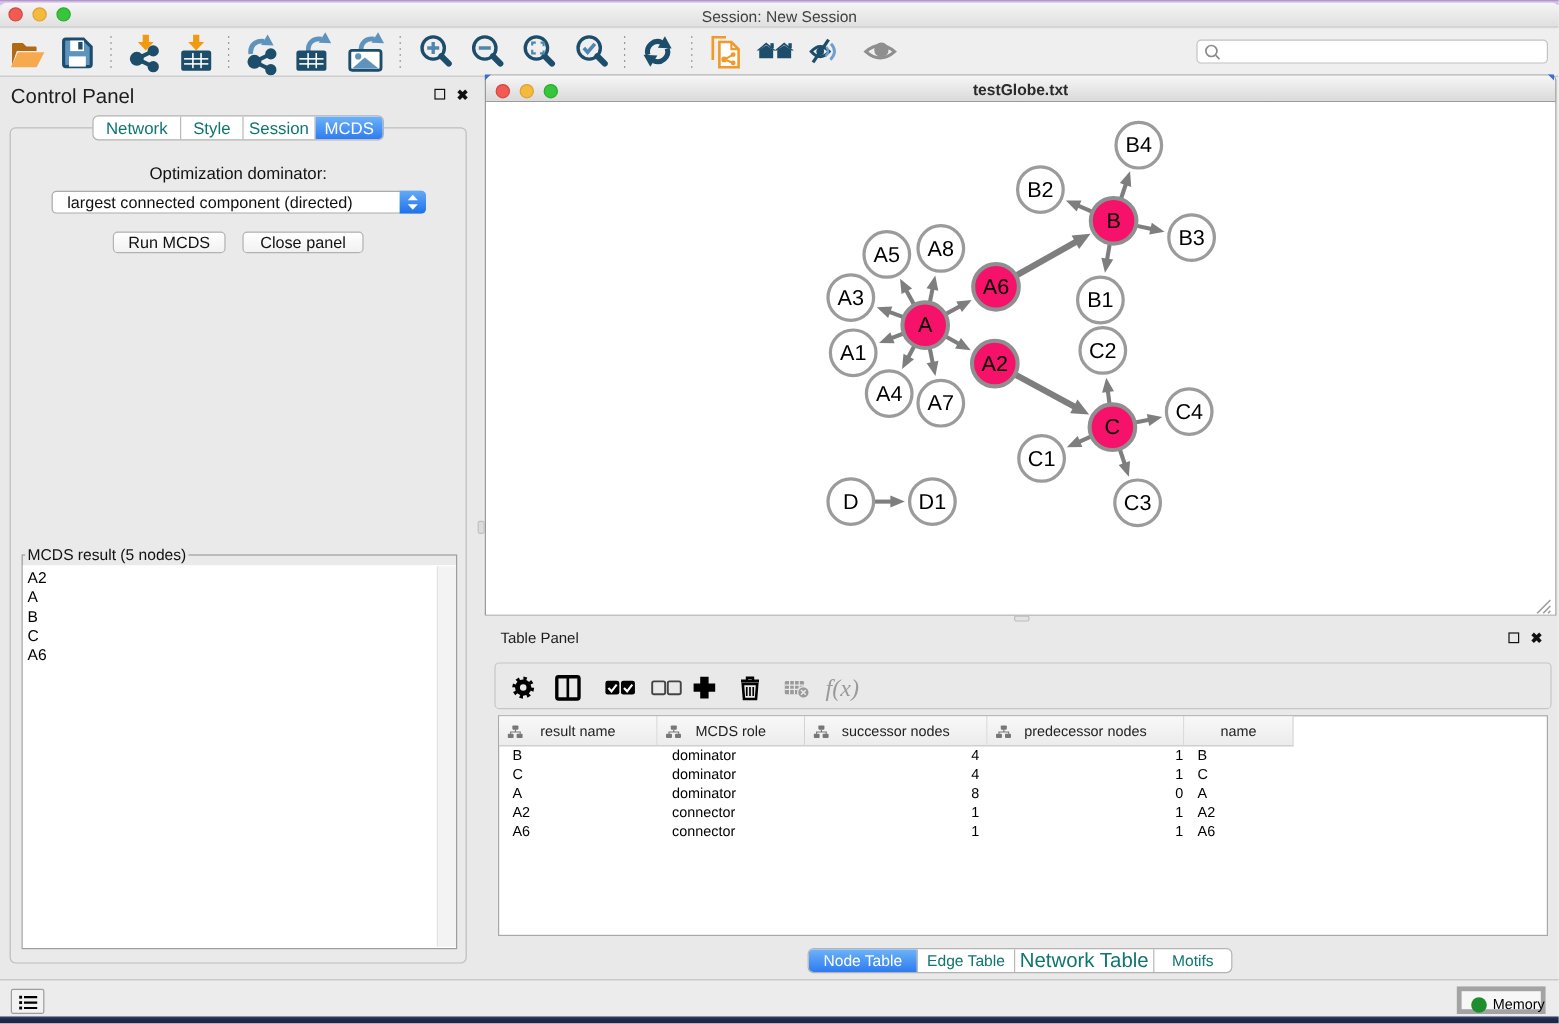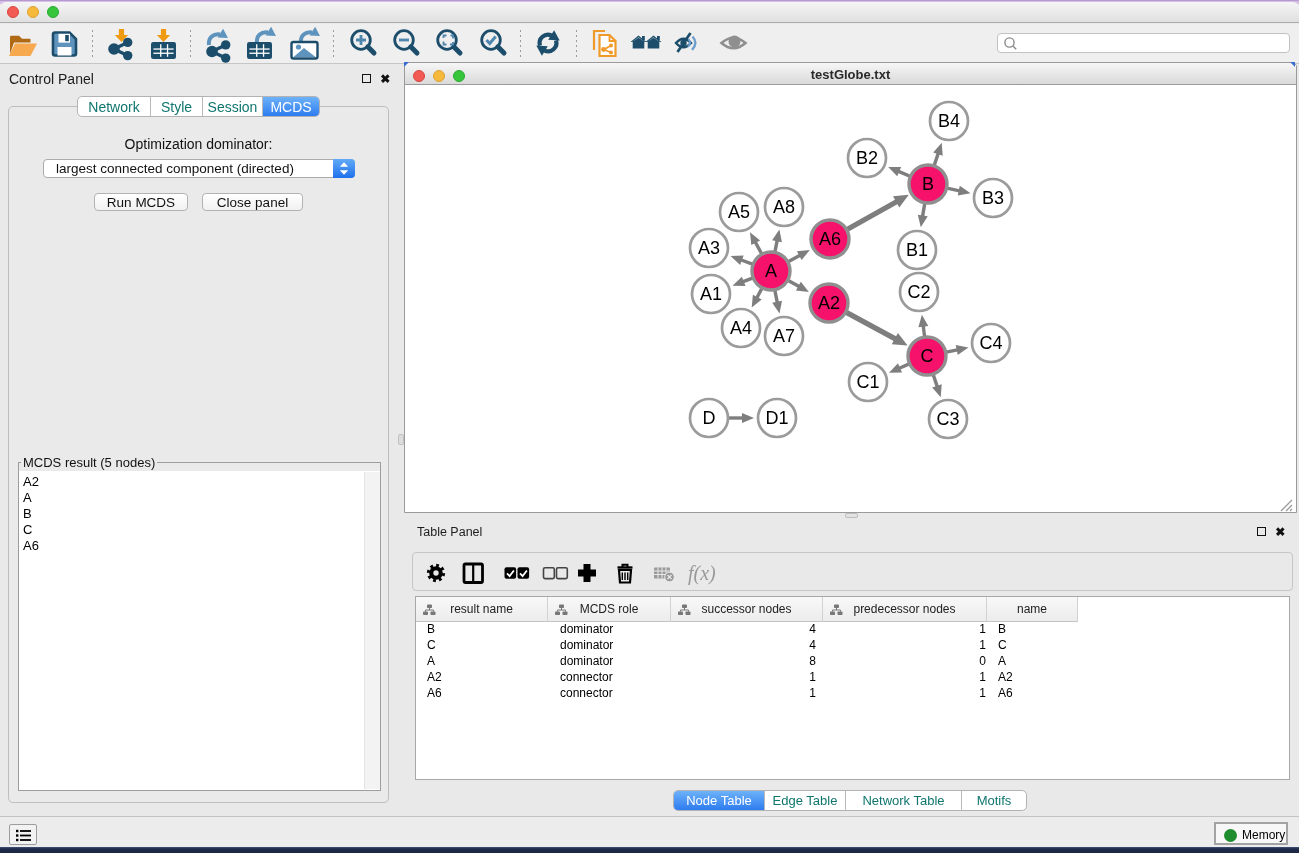--- a/index.html
+++ b/index.html
@@ -16,21 +16,21 @@
  font-size:13px;color:#404040;}
 .tl{position:absolute;top:4px;width:12px;height:12px;border-radius:50%;}
 
 #toolbar{left:0;top:24px;width:1299px;height:40px;background:#efefef;
  border-bottom:1px solid #c6c6c6;}
 .sep{position:absolute;top:6px;height:28px;width:1px;
  background-image:repeating-linear-gradient(#9a9a9a 0 2px,transparent 2px 5px);}
 #search{position:absolute;left:997px;top:9px;width:293px;height:20px;background:#fff;
  border:1px solid #c2c2c2;border-radius:4px;}
 
-#cpTitle{left:9px;top:71px;font-size:14px;color:#1d1d1d;}
+#cpTitle{left:9px;top:71px;font-size:17px;color:#1d1d1d;}
 .winbtns{font-size:12px;color:#111;}
 #cpPanel{left:8px;top:106px;width:381px;height:697px;border:1px solid #bdbdbd;
  border-radius:5px;background:#eaeaea;}
 .tabset{position:absolute;display:flex;height:21px;border:1px solid #b3b3b3;
  border-radius:5px;background:#fff;overflow:hidden;}
 .tabset .tab{height:100%;display:flex;align-items:center;justify-content:center;
  font-size:14px;color:#0f766e;border-right:1px solid #b9b9b9;}
 .tabset .tab:last-child{border-right:none;}
 .tabset .sel{background:linear-gradient(#6db2f9,#2d7cf0);color:#fff;}
 #optLabel{left:8px;top:136px;width:381px;text-align:center;font-size:14px;color:#111;}
@@ -62,33 +62,34 @@
  border:1px solid #c6c6c6;border-radius:4px;}
 #tblbox{left:415px;top:596px;width:875px;height:184px;background:#fff;border:1px solid #a8a8a8;}
 .hdrcell{position:absolute;top:0;height:25px;background:linear-gradient(#f8f8f8,#ececec);
  border-right:1px solid #d2d2d2;border-bottom:1px solid #c4c4c4;font-size:12px;color:#222;}
 .hdrcell .ht{position:absolute;top:5px;width:100%;text-align:center;}
 .rowtxt{position:absolute;font-size:12px;color:#000;}
 
 
 #statusbar{left:0;top:816px;width:1299px;height:31px;background:#ececec;border-top:1px solid #c3c3c3;}
 #listbtn{left:9px;top:824px;width:28px;height:21px;background:#f2f2f2;border:1px solid #9d9d9d;border-radius:2px;}
-#membtn{left:1214px;top:822px;width:74px;height:23px;background:#f7f7f7;border:2px solid #a3a3a3;
+#membtn{left:1214px;top:822px;width:74px;height:23px;background:#f7f7f7;border:4px solid #a3a3a3;
  font-size:12px;color:#000;}
 #deskBottom{left:0;top:847px;width:1299px;height:6px;
  background:linear-gradient(#4a5680,#2a3759 18%,#1d2947 40%,#1b2743);}
 </style>
 </head>
 <body>
 <div id="app">
 <div id="deskTop" class="abs"></div>
 <div id="titlebar" class="abs">
   <div class="tl" style="left:7px;background:#f15b54;border:1px solid #d9453e;"></div>
   <div class="tl" style="left:27px;background:#f5b93c;border:1px solid #dfa133;"></div>
   <div class="tl" style="left:47px;background:#37c53c;border:1px solid #2aab30;"></div>
+  <div class="t">Session: New Session</div>
 </div>
 <div id="toolbar" class="abs">
   <div class="sep" style="left:92px;"></div>
   <div class="sep" style="left:190px;"></div>
   <div class="sep" style="left:333px;"></div>
   <div class="sep" style="left:520px;"></div>
   <div class="sep" style="left:576px;"></div>
   <svg class="abs" style="left:0;top:0;" width="1299" height="40">
         <path d="M10,30 L10,13 Q10,11.8 11.2,11.8 L19,11.8 L22,14.8 L29.5,14.8 Q30.5,14.8 30.5,15.8 L30.5,18.5 L14,18.5 Z" fill="#b06a14"></path>
         <path d="M9,32 L15,19.5 L37,19.5 L30.5,32 Z" fill="#f6a94e"></path>
@@ -423,21 +424,21 @@
       <div class="rowtxt" style="left:582px;top:72px;width:80px;height:16px;line-height:16px;">A2</div>
       <div class="rowtxt" style="left:11px;top:88px;width:120px;height:16px;line-height:16px;">A6</div>
       <div class="rowtxt" style="left:144px;top:88px;width:110px;height:16px;line-height:16px;">connector</div>
       <div class="rowtxt" style="left:255px;top:88px;width:145px;height:16px;line-height:16px;text-align:right;">1</div>
       <div class="rowtxt" style="left:407px;top:88px;width:163px;height:16px;line-height:16px;text-align:right;">1</div>
       <div class="rowtxt" style="left:582px;top:88px;width:80px;height:16px;line-height:16px;">A6</div>
 </div>
 <div class="tabset" style="left:673px;top:790px;">
   <div class="tab sel" style="width:91px;font-size:13px;">Node Table</div>
   <div class="tab" style="width:81px;font-size:13px;">Edge Table</div>
-  <div class="tab" style="width:116px;font-size:13px;">Network Table</div>
+  <div class="tab" style="width:116px;font-size:17px;">Network Table</div>
   <div class="tab" style="width:64px;font-size:13px;">Motifs</div>
 </div>
 
 <div id="statusbar" class="abs"></div>
 <div id="listbtn" class="abs">
       <svg width="28" height="21" style="position:absolute;left:0;top:0;">
         <g stroke="#000" stroke-width="1.8">
           <line x1="10" y1="6" x2="21" y2="6"></line>
           <line x1="10" y1="10.5" x2="21" y2="10.5"></line>
           <line x1="10" y1="15" x2="21" y2="15"></line>

